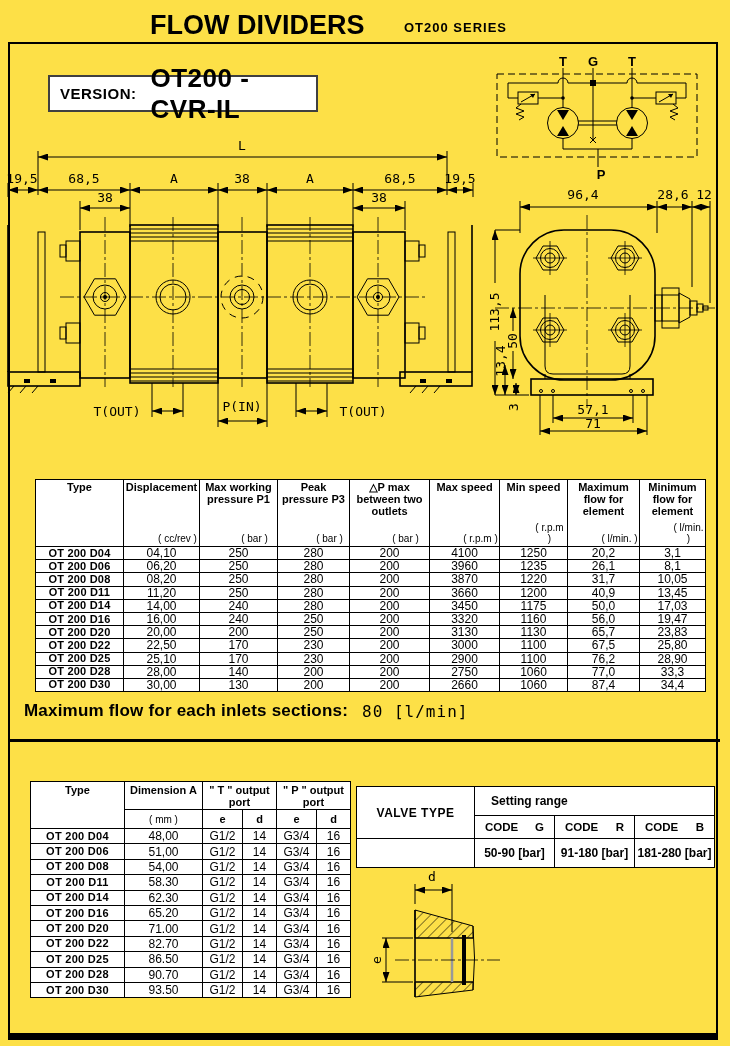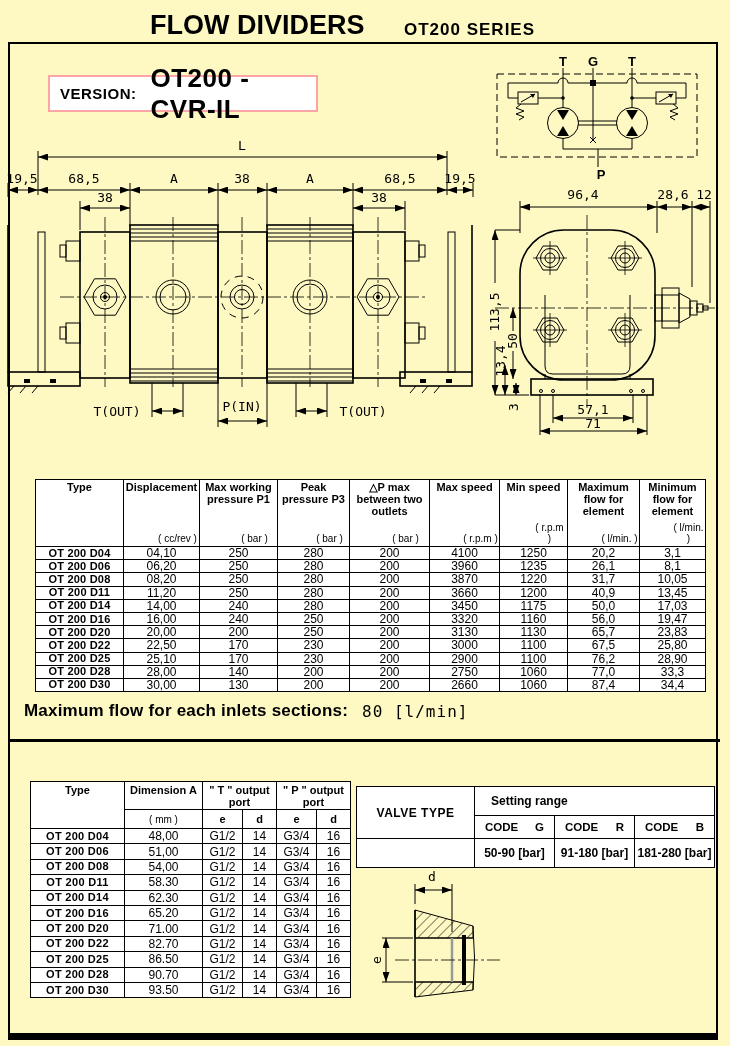--- a/index.html
+++ b/index.html
@@ -1,27 +1,27 @@
 <!DOCTYPE html>
 <html><head>
 <meta charset="utf-8">
 <style>
   html,body { margin:0; padding:0; background:#fff; }
-  .page { position:relative; width:730px; height:1046px; background:#fef9c3;
+  .page { position:relative; width:730px; height:1046px; background:#fde047;
           font-family:"Liberation Sans", sans-serif; color:#000; overflow:hidden; }
 
   .main-title { position:absolute; left:150px; top:10px; font-size:27px; font-weight:bold; letter-spacing:0px; }
-  .series-title { position:absolute; left:404px; top:20px; font-size:17px; font-weight:bold; letter-spacing:1px; }
+  .series-title { position:absolute; left:404px; top:20px; font-size:13px; font-weight:bold; letter-spacing:1px; }
 
   .frame { position:absolute; left:8px; top:42px; width:710px; height:998px;
            border:2.5px solid #000; border-bottom-width:7px; box-sizing:border-box; }
   .divider { position:absolute; left:8px; top:739px; width:712px; height:3px; background:#000; }
 
   .version-box { position:absolute; left:48px; top:75px; width:270px; height:37px;
-                 border:2px solid #fca5a5; box-sizing:border-box; display:flex; align-items:center;
+                 border:2px solid #404040; box-sizing:border-box; display:flex; align-items:center;
                  padding-left:10px; gap:14px; background:#fff; }
   .version-label { font-size:15px; font-weight:bold; letter-spacing:0.5px; }
   .version-value { font-size:26px; font-weight:bold; letter-spacing:0.5px; }
 
   svg { position:absolute; }
   svg text { font-family:"DejaVu Sans Mono", monospace; font-size:13px; fill:#000; }
   svg .lbl { font-family:"Liberation Sans", sans-serif; font-weight:bold; font-size:13px; }
   svg .thin { stroke:#000; stroke-width:1; fill:none; }
   svg .med  { stroke:#000; stroke-width:1.6; fill:none; }
   svg .cl   { stroke:#000; stroke-width:0.8; fill:none; stroke-dasharray:14 3 3 3; }

